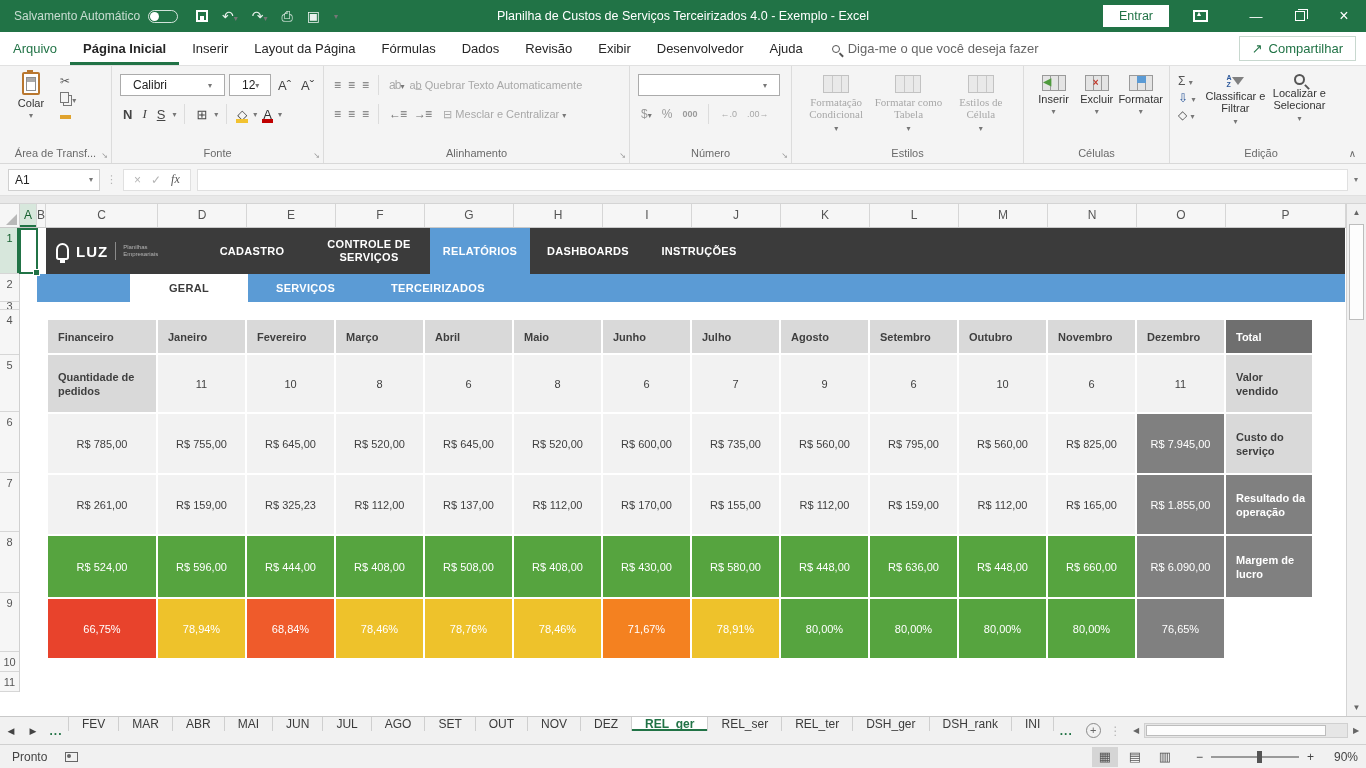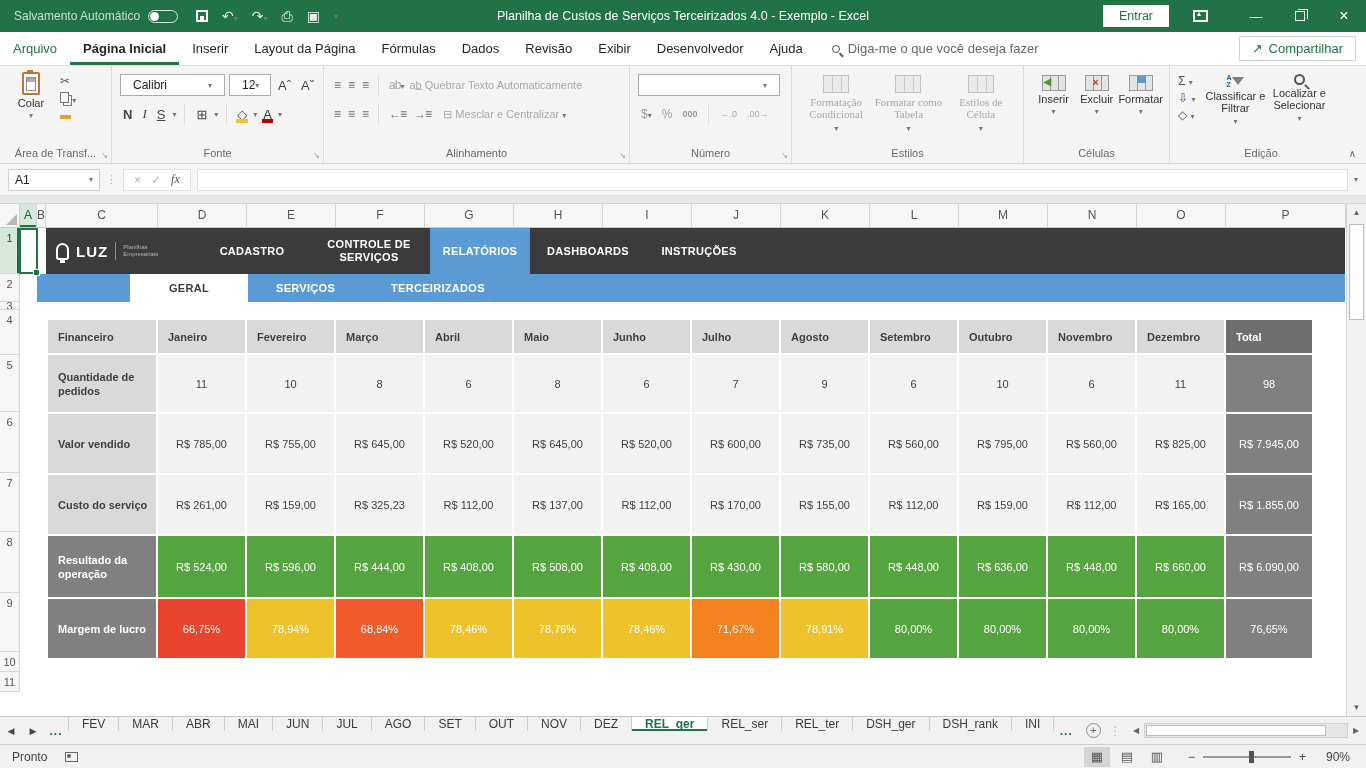--- a/index.html
+++ b/index.html
@@ -153,21 +153,21 @@
   .statusbar { height:24px; background:#f1f1f1; border-top:1px solid #d0d0d0; display:flex; align-items:center; font-size:12px; color:#444; }
   .statusbar .ready { margin-left:12px; }
   .ic-macro { width:13px; height:10px; border:1px solid #666; margin-left:18px; position:relative; }
   .ic-macro::before { content:""; position:absolute; left:1px; top:1px; width:4px; height:4px; border-radius:50%; background:#666; }
   .views { margin-left:auto; display:flex; gap:4px; align-items:center; }
   .vbtn { width:26px; height:20px; display:flex; align-items:center; justify-content:center; font-size:13px; color:#555; }
   .vbtn.active { background:#d5d5d5; }
   .zoomctl { display:flex; align-items:center; gap:8px; margin:0 10px 0 18px; }
   .ztrack { width:88px; height:2px; background:#9a9a9a; position:relative; }
   .zthumb { position:absolute; left:52%; top:-5px; width:5px; height:12px; background:#555; }
-  .zpct { width:34px; text-align:right; margin-right:16px; }
+  .zpct { width:34px; text-align:right; margin-right:8px; }
 
   
   .a1sel { position:absolute; left:19px; top:0; width:19px; height:46px; background:#fff; border:2px solid #217346; z-index:6; }
   .a1sel::after { content:""; position:absolute; right:-4px; bottom:-4px; width:5px; height:5px; background:#217346; border:1px solid #fff; }
 </style>
 </head>
 <body>
 
 <div class="titlebar">
   <span class="autosave">Salvamento Automático</span>
@@ -490,21 +490,20 @@
       <div class="c val-light">8</div>
       <div class="c val-light">6</div>
       <div class="c val-light">8</div>
       <div class="c val-light">6</div>
       <div class="c val-light">7</div>
       <div class="c val-light">9</div>
       <div class="c val-light">6</div>
       <div class="c val-light">10</div>
       <div class="c val-light">6</div>
       <div class="c val-light">11</div>
-      <div class="c total-c">98</div>
       <div class="c lbl lbl-light">Valor vendido</div>
       <div class="c val-light">R$ 785,00</div>
       <div class="c val-light">R$ 755,00</div>
       <div class="c val-light">R$ 645,00</div>
       <div class="c val-light">R$ 520,00</div>
       <div class="c val-light">R$ 645,00</div>
       <div class="c val-light">R$ 520,00</div>
       <div class="c val-light">R$ 600,00</div>
       <div class="c val-light">R$ 735,00</div>
       <div class="c val-light">R$ 560,00</div>

